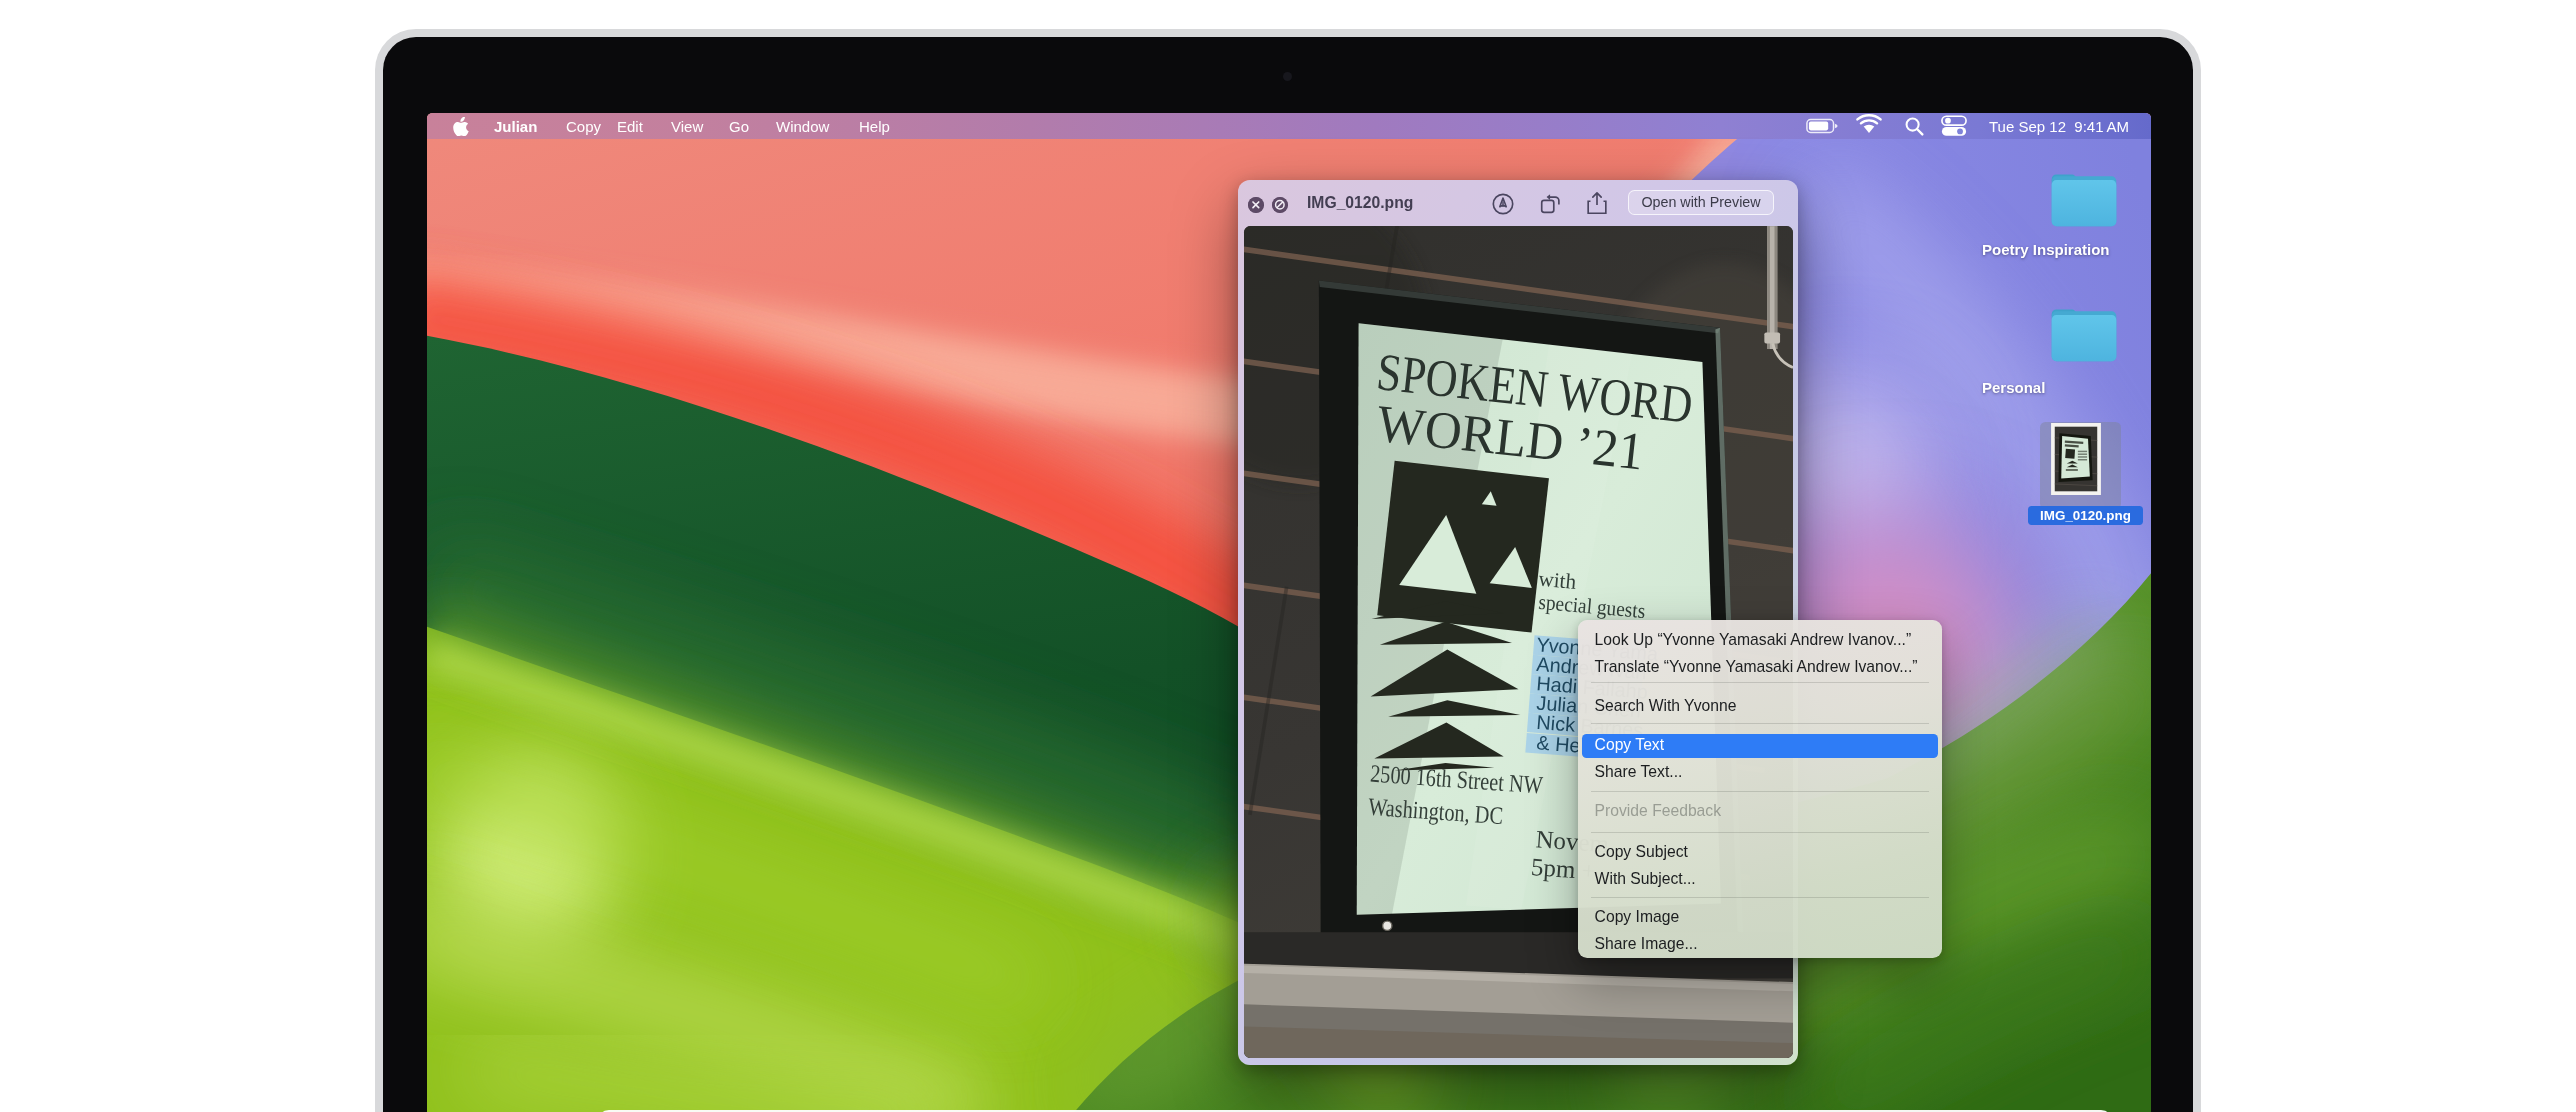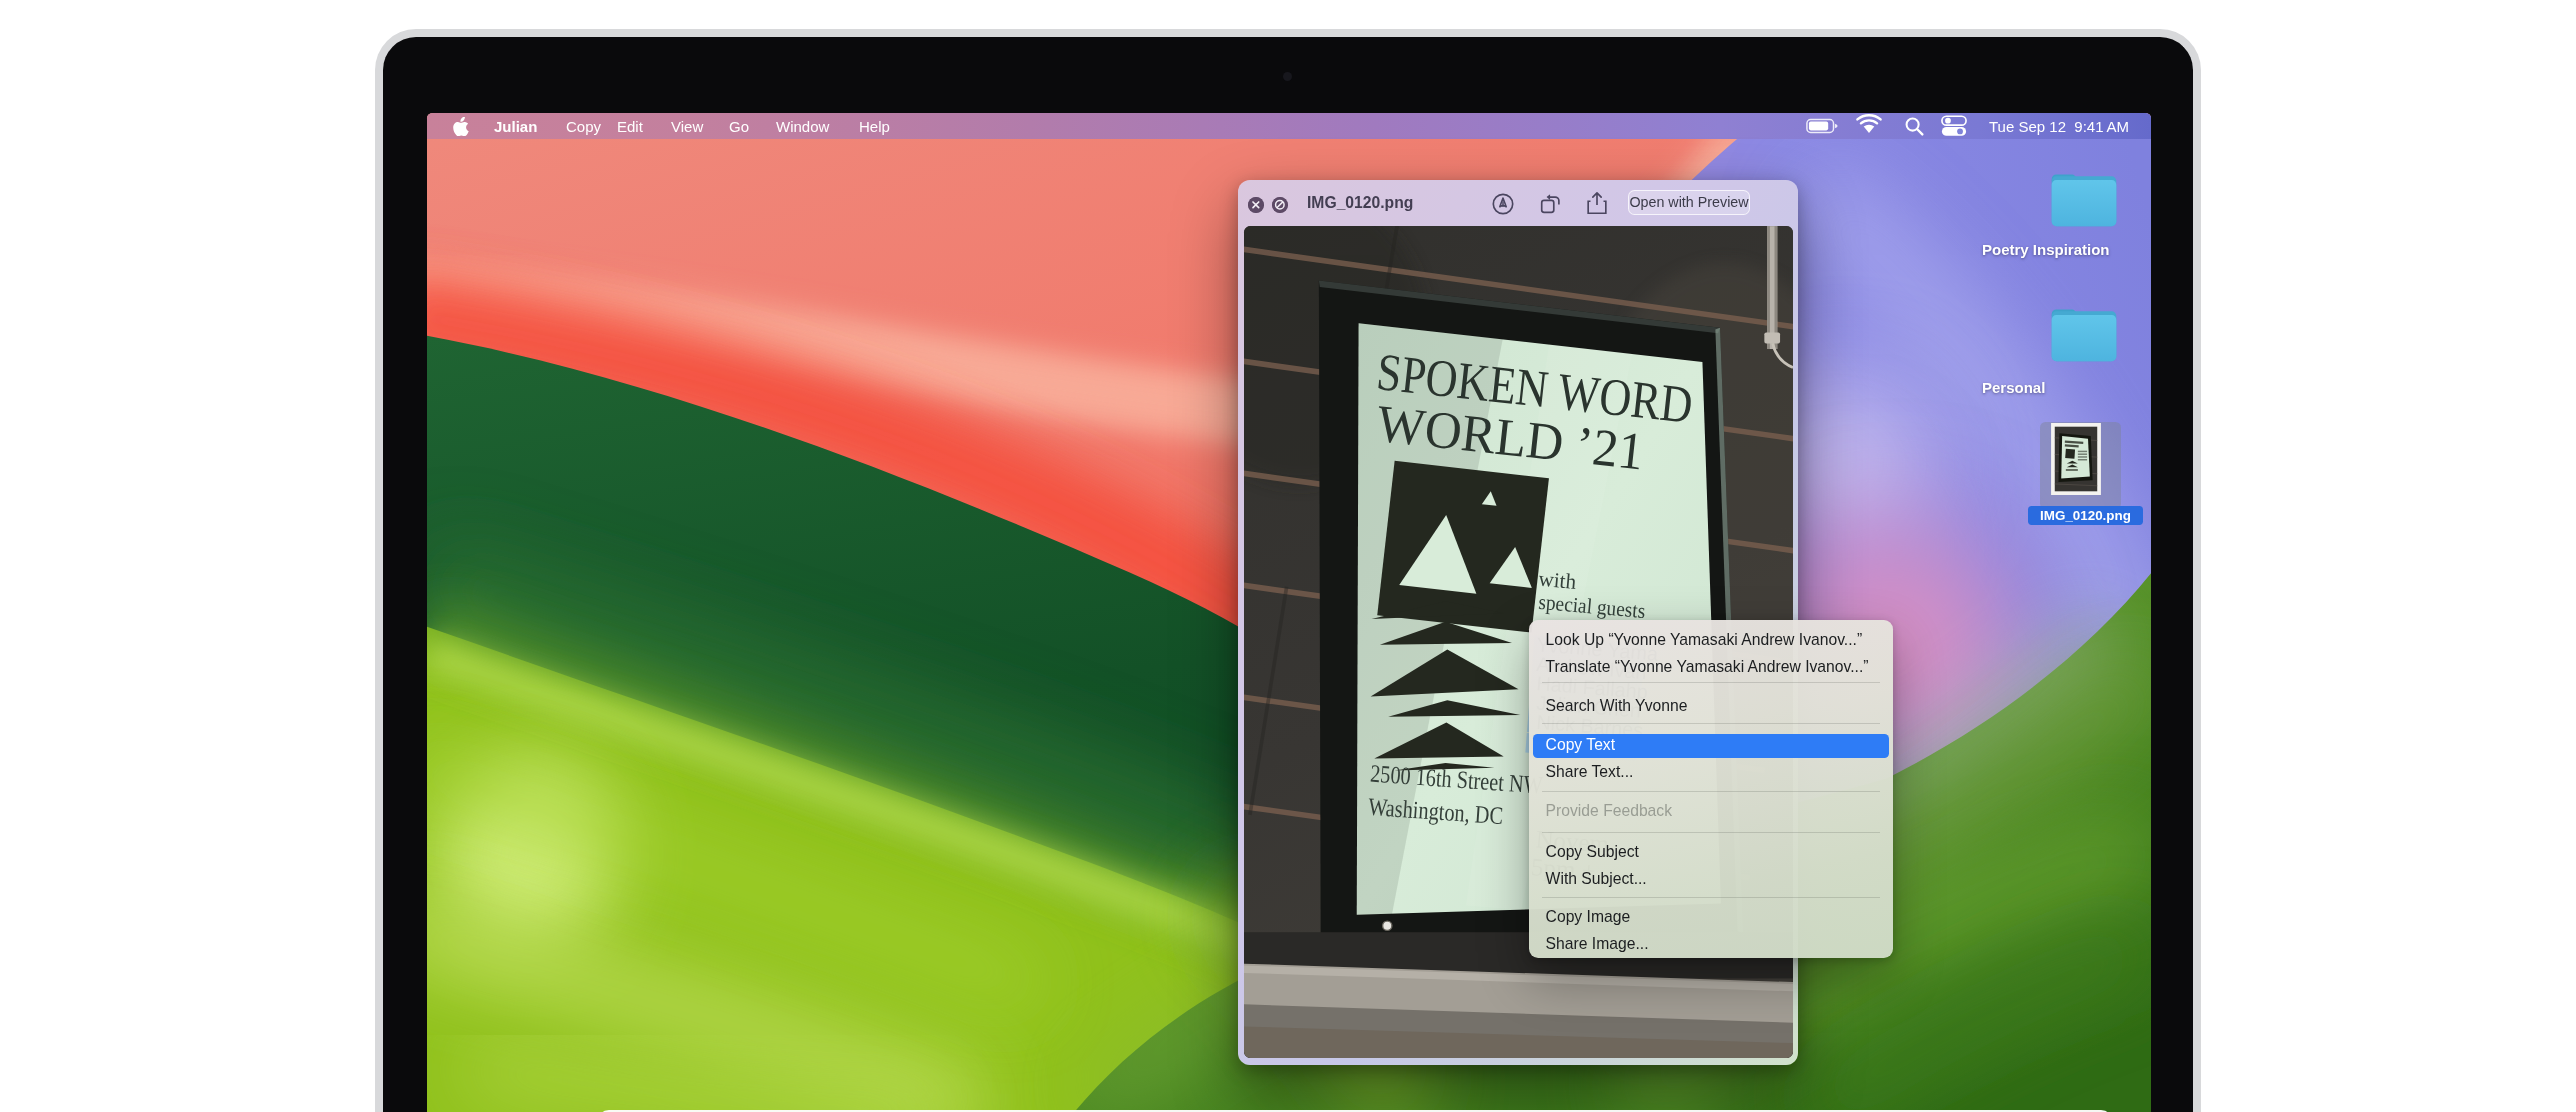--- a/index.html
+++ b/index.html
@@ -23,25 +23,25 @@
     border-radius:12px; z-index:10;
     background:linear-gradient(125deg,#dac7de 0%,#d0c7e8 40%,#c6c8e8 62%,#cbd7d7 85%,#d1e2cc 100%);
     box-shadow:0 28px 65px rgba(0,0,0,.42), 0 5.5px 18.5px rgba(0,0,0,.28);
   }
   .ql .content { position:absolute; left:5.5px; top:46px; width:549px; height:832px;
     border-radius:6.5px; overflow:hidden; background:#343230; }
   .tbtn { position:absolute; top:84px; width:15.7px; height:15.7px; border-radius:50%;
     background:#5d4a66; z-index:11; }
   .qltitle { position:absolute; left:880px; top:81px; z-index:11; font-size:15.7px;
     font-weight:bold; color:#433e52; }
-  .qlopen { position:absolute; left:1201px; top:77px; width:122px; height:25px;
+  .qlopen { position:absolute; left:1201px; top:77px; width:146px; height:25px;
     z-index:11; border:1.4px solid rgba(255,255,255,.75); background:rgba(255,255,255,.22);
     border-radius:6.5px; text-align:center; line-height:23px; font-size:14.3px; color:#3b3b49; }
   
-  .ctx { position:absolute; left:1102px; top:507px; width:364px; height:338px;
+  .ctx { position:absolute; left:1151px; top:507px; width:364px; height:338px;
     border-radius:9.2px; z-index:20;
     background:linear-gradient(168deg, rgba(233,227,226,.97) 0%, rgba(226,226,216,.97) 35%, rgba(213,221,203,.97) 75%, rgba(208,219,199,.97) 100%);
     box-shadow:0 20.3px 51px rgba(0,0,0,.33), 0 2.8px 9.2px rgba(0,0,0,.2);
     font-size:15.7px; color:#1c1e20; }
   .ctx .mi { position:absolute; left:16.6px; height:20.3px; line-height:20.3px; white-space:nowrap; }
   .ctx .sep { position:absolute; left:13px; right:13px; height:0.9px; background:rgba(50,55,45,.17); }
   .ctx .hl { position:absolute; left:3.7px; right:3.7px; top:114px; height:24px;
     background:#2e7cf6; border-radius:4.6px; }
   
   .icolabel { position:absolute; color:#fff; font-size:15px; font-weight:bold;

